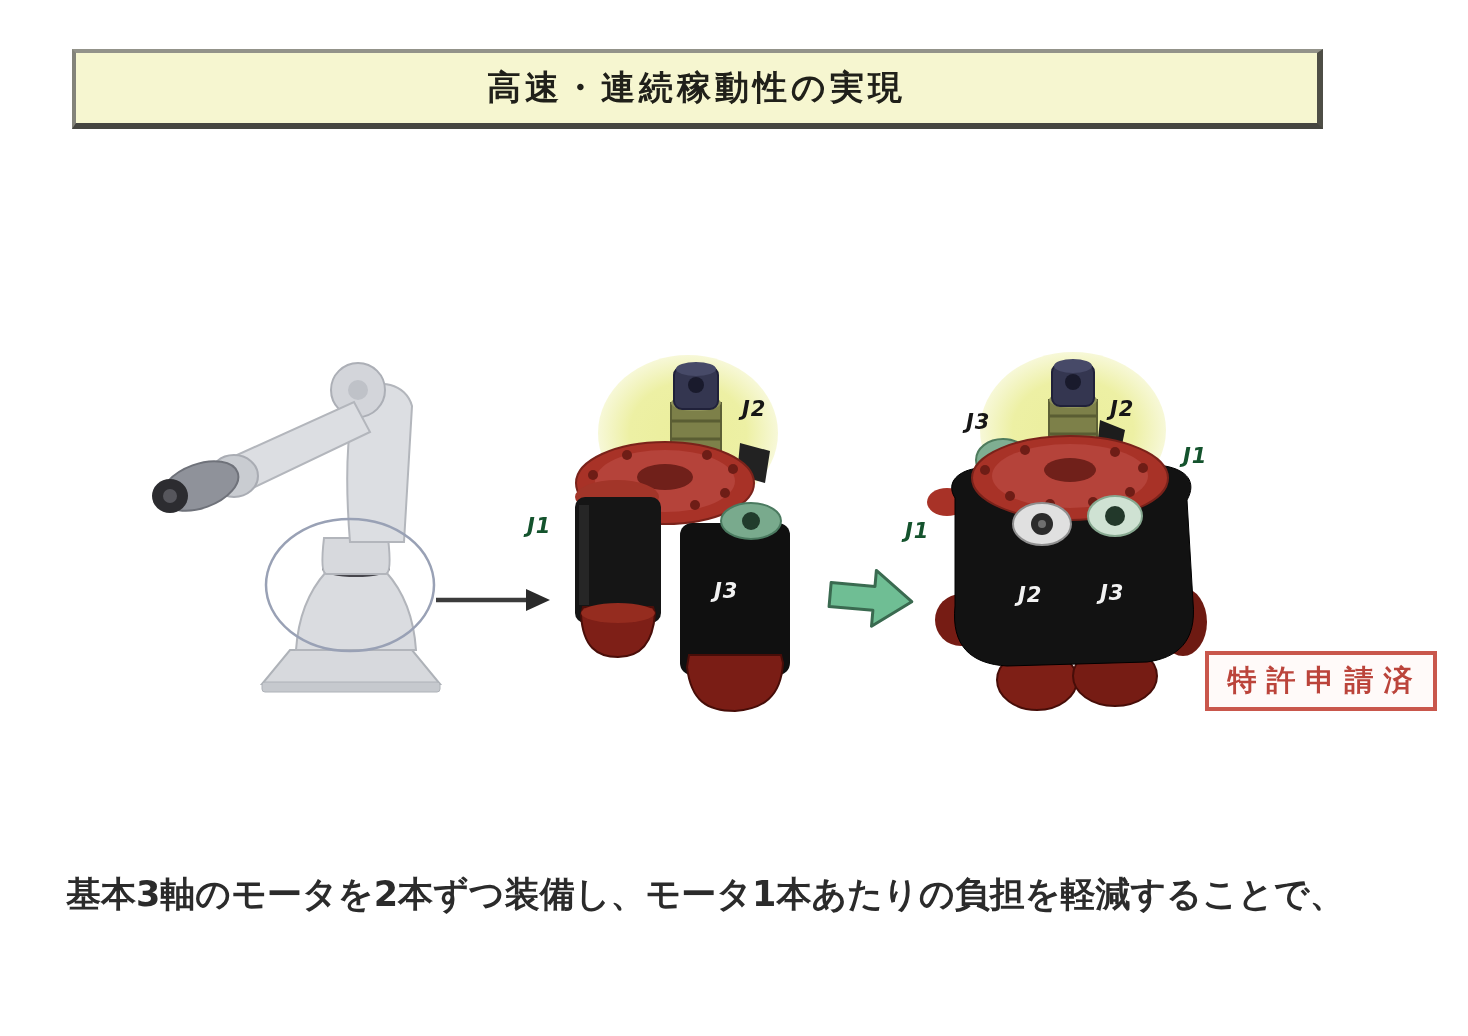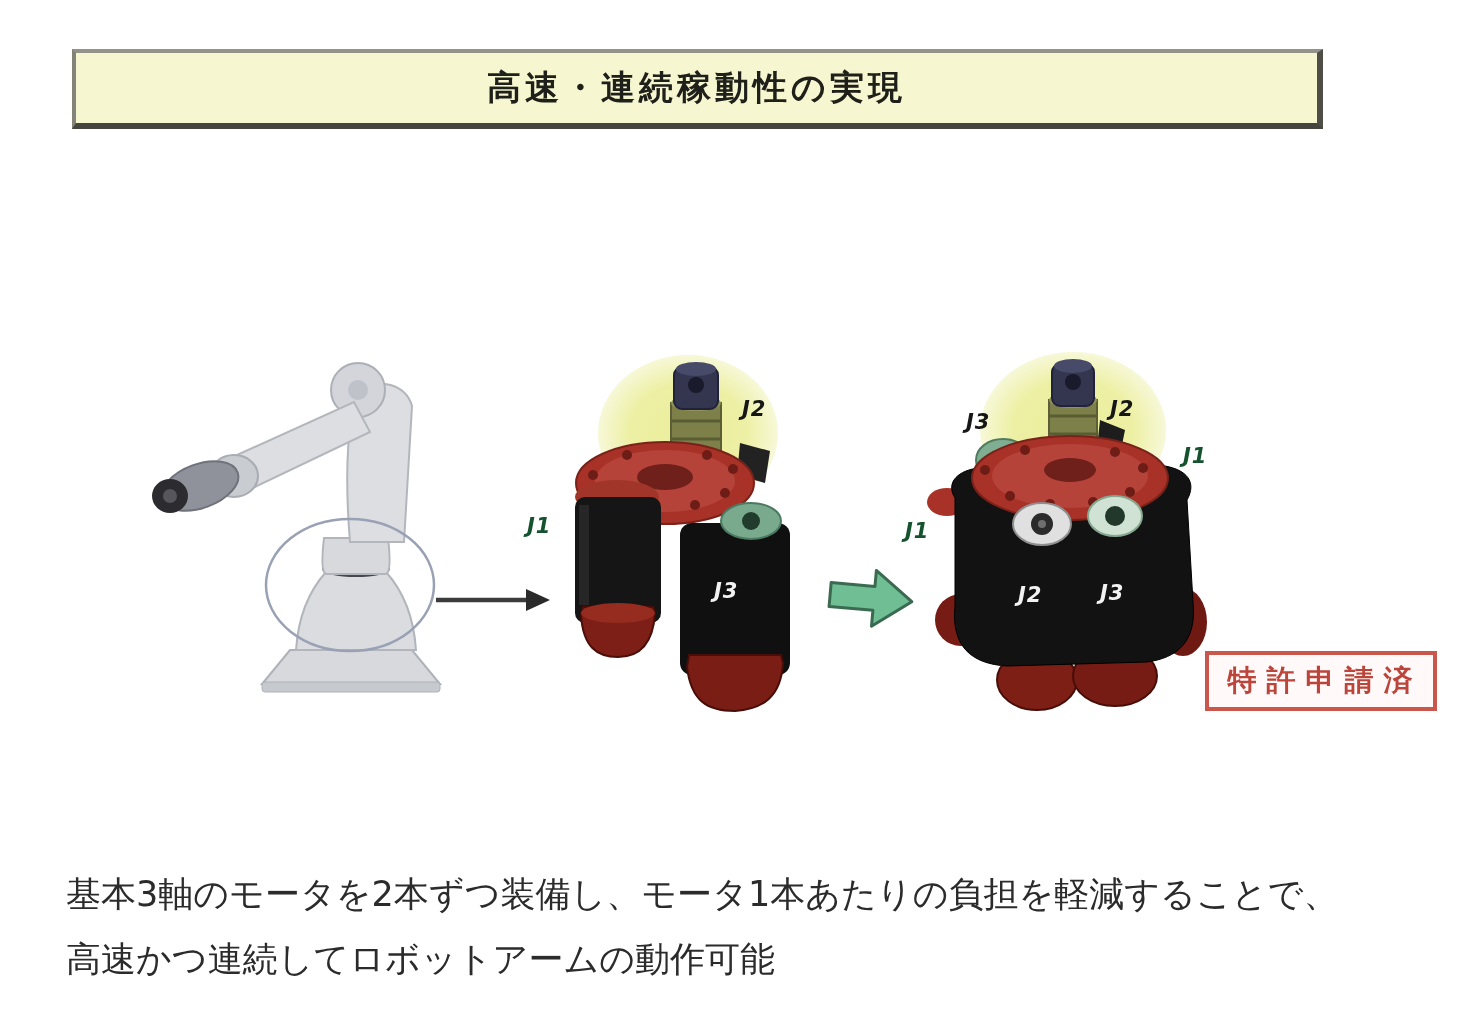--- a/index.html
+++ b/index.html
@@ -48,21 +48,21 @@
     text-align:right;
   }
   .fig-caption{
     position:absolute;left:882px;top:766px;
     font-size:29px;font-weight:bold;color:#3b3b3b;
     letter-spacing:1px;white-space:nowrap;
   }
   
   .description{
     position:absolute;left:66px;top:862px;width:1360px;
-    font-size:35px;font-weight:normal;color:#2b2b2b;
+    font-size:35px;font-weight:bold;color:#2b2b2b;
     line-height:65px;letter-spacing:0px;
   }
   .green-arrow{position:absolute;left:822px;top:560px;transform:rotate(5deg);}
 </style>
 </head>
 <body>
 
 <div class="slide">
 
   <div class="title-banner">
@@ -207,16 +207,15 @@
   <span class="jlabel red" style="left:1183px;top:446px;">J1</span>
   <span class="jlabel red" style="left:905px;top:521px;">J1</span>
   <span class="jlabel white" style="left:1018px;top:585px;">J2</span>
   <span class="jlabel white" style="left:1100px;top:583px;">J3</span>
 
   <div class="patent-badge">特許申請済</div>
 
 
   <div class="description">
     <div>基本3軸のモータを2本ずつ装備し、モータ1本あたりの負担を軽減することで、</div>
-    <div>高速かつ連続してロボットアームの動作可能</div>
   </div>
 
 </div>
 
 </body></html>

